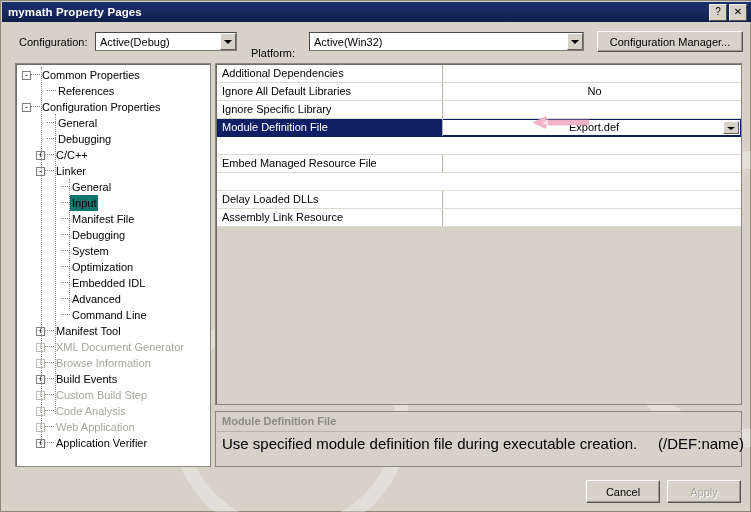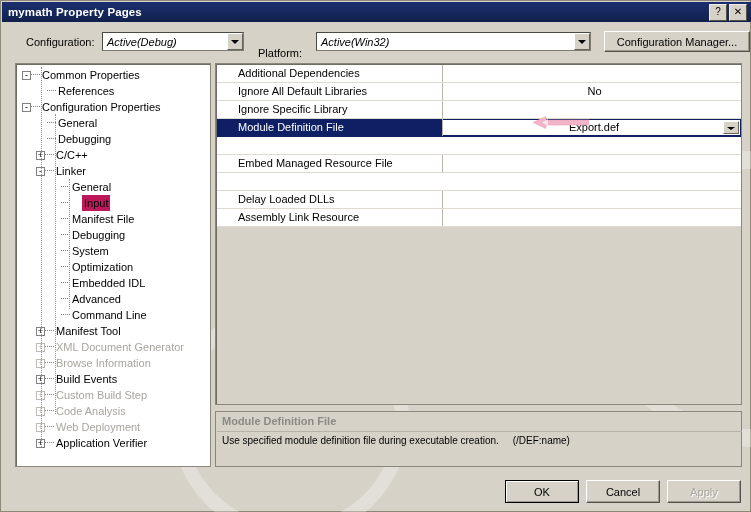--- a/index.html
+++ b/index.html
@@ -62,21 +62,21 @@
     font-size: 10px;
     line-height: 13px;
     text-align: center;
     font-family: "Liberation Sans", sans-serif;
     cursor: default;
   }
 
   
   #config-row {
     position: absolute;
-    left: 8px; top: 22px;
+    left: 1px; top: 22px;
     width: 656px;
     height: 36px;
   }
   .cfg-label {
     position: absolute;
     top: 13px;
     font-size: 11px;
     color: #000;
     white-space: nowrap;
   }
@@ -84,21 +84,20 @@
     position: absolute;
     top: 9px;
     height: 19px;
     background: #ffffff;
     border: 1px solid #7c7c70;
     border-top-color: #4a4a44;
     border-left-color: #4a4a44;
     box-sizing: border-box;
     display: flex;
     align-items: center;
-    font-style: italic;
   }
   .combo-value {
     flex: 1;
     padding-left: 4px;
     font-size: 11px;
     color: #000;
     white-space: nowrap;
     overflow: hidden;
   }
   .combo-arrow {
@@ -166,22 +165,21 @@
     display: flex;
     align-items: center;
     cursor: default;
   }
   .tree-item.disabled .tree-label { color: #a7a59d; }
   .tree-item.disabled .expander { border-color: #bdbbb3; color: #bdbbb3; }
   .tree-label {
     padding: 0 2px;
   }
   .tree-item.selected .tree-label {
-    background: #be185d;
-    margin-left: 12px;
+    background: #0f766e;
   }
   .expander {
     width: 9px;
     height: 9px;
     border: 1px solid #808080;
     background: #fff;
     font-size: 9px;
     line-height: 7px;
     text-align: center;
     color: #000;
@@ -225,21 +223,21 @@
     position: relative;
     height: 17px;
     display: flex;
     background: #ffffff;
     border-bottom: 1px solid #dedad0;
     cursor: default;
   }
   .grid-name {
     width: 226px;
     flex: 0 0 auto;
-    padding-left: 21px;
+    padding-left: 5px;
     line-height: 16px;
     font-size: 11px;
     color: #000;
     white-space: nowrap;
     overflow: hidden;
     border-right: 1px solid #b8b4aa;
     box-sizing: border-box;
   }
   .grid-value {
     flex: 1;
@@ -321,21 +319,21 @@
     position: absolute;
     left: 1px; top: 19px;
     width: 525px;
     height: 1px;
     background: #b7b3a9;
   }
   #desc-body {
     position: absolute;
     left: 6px; top: 23px;
     width: 510px;
-    font-size: 10px;
+    font-size: 15px;
     color: #000;
     white-space: pre;
   }
 
   
   .dlg-btn {
     position: absolute;
     top: 479px;
     width: 74px;
     height: 23px;
@@ -535,21 +533,21 @@
         <div class="tree-item disabled">
           <span class="spacer" style="width: 20px;"></span>
           <span class="expander">+</span>
           <span class="dots"></span>
           <span class="tree-label">Code Analysis</span>
         </div>
         <div class="tree-item disabled">
           <span class="spacer" style="width: 20px;"></span>
           <span class="expander">+</span>
           <span class="dots"></span>
-          <span class="tree-label">Web Deployment</span>
+          <span class="tree-label">Web Application</span>
         </div>
         <div class="tree-item">
           <span class="spacer" style="width: 20px;"></span>
           <span class="expander">+</span>
           <span class="dots"></span>
           <span class="tree-label">Application Verifier</span>
         </div>
         <div class="vline" style="left: 25px; top: 3px; height: 380px; bottom: auto;"></div>
         <div class="vline" style="left: 39px; top: 50px; height: 300px; bottom: auto;"></div>
         <div class="vline" style="left: 53px; top: 115px; height: 130px; bottom: auto;"></div>
@@ -599,17 +597,16 @@
     <path d="M0 6.5 L13 0.5 L13 4 L56 4 L56 9 L13 9 L13 12.5 Z" fill="#f3b4c8" stroke="#eda0ba" stroke-width="0.6"></path>
     <path d="M9 6.5 L15 3.2 L15 9.8 Z" fill="#fbe2ea"></path>
   </svg>
 
   <div id="desc-panel">
     <div id="desc-title">Module Definition File</div>
     <div id="desc-sep"></div>
     <div id="desc-body">Use specified module definition file during executable creation.     (/DEF:name)</div>
   </div>
 
-  <button class="dlg-btn" id="btn-ok">OK</button>
   <button class="dlg-btn" id="btn-cancel">Cancel</button>
   <button class="dlg-btn" id="btn-apply">Apply</button>
 
 </div>
 
 </body></html>

